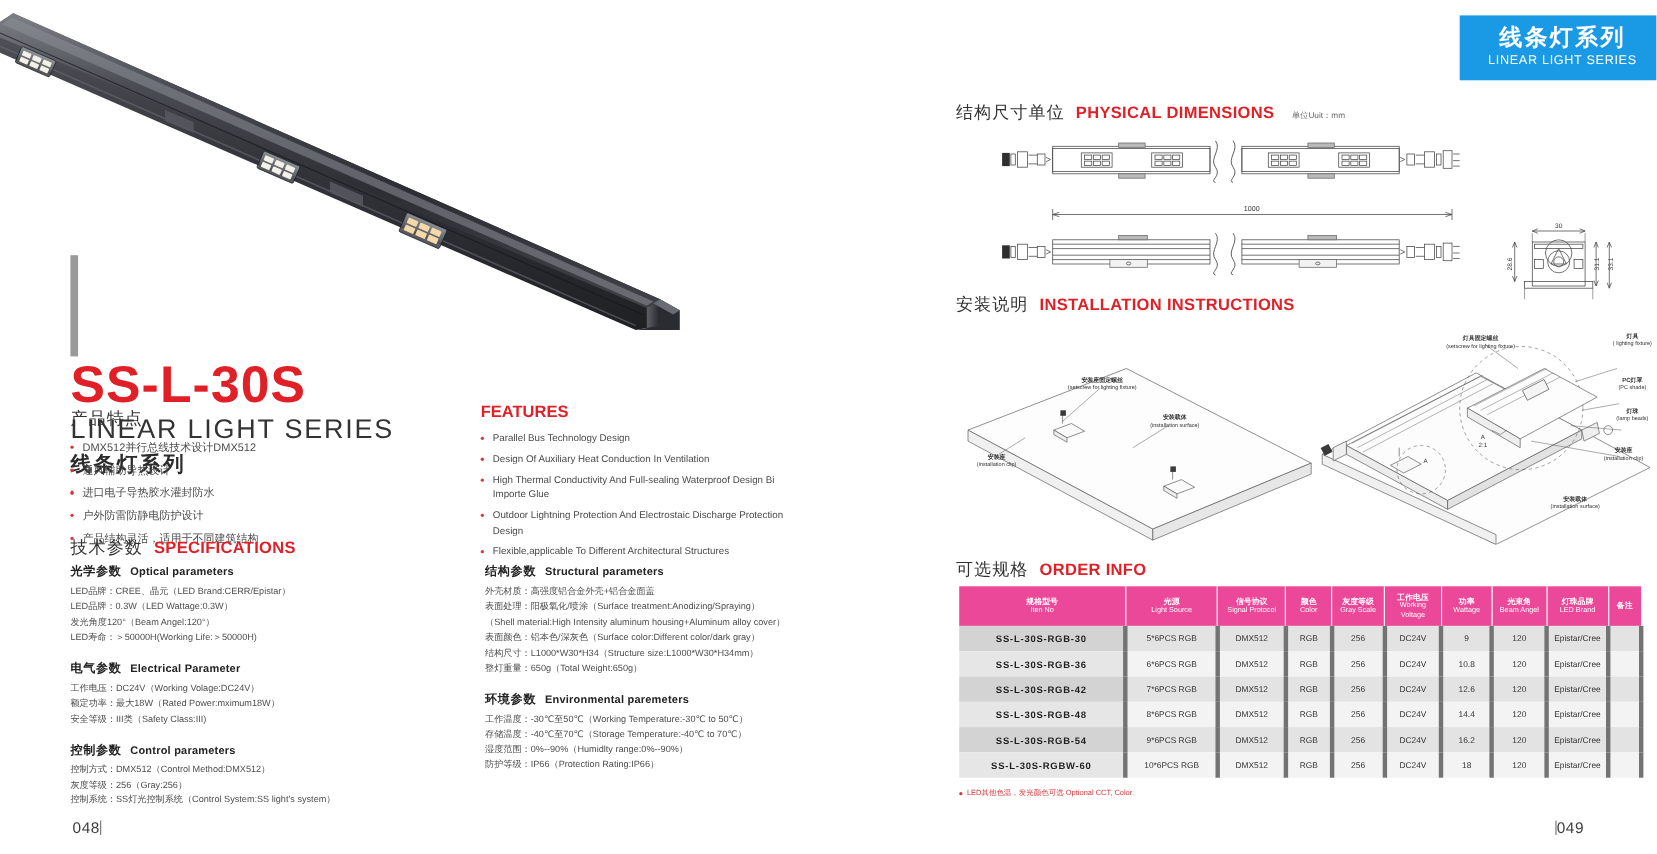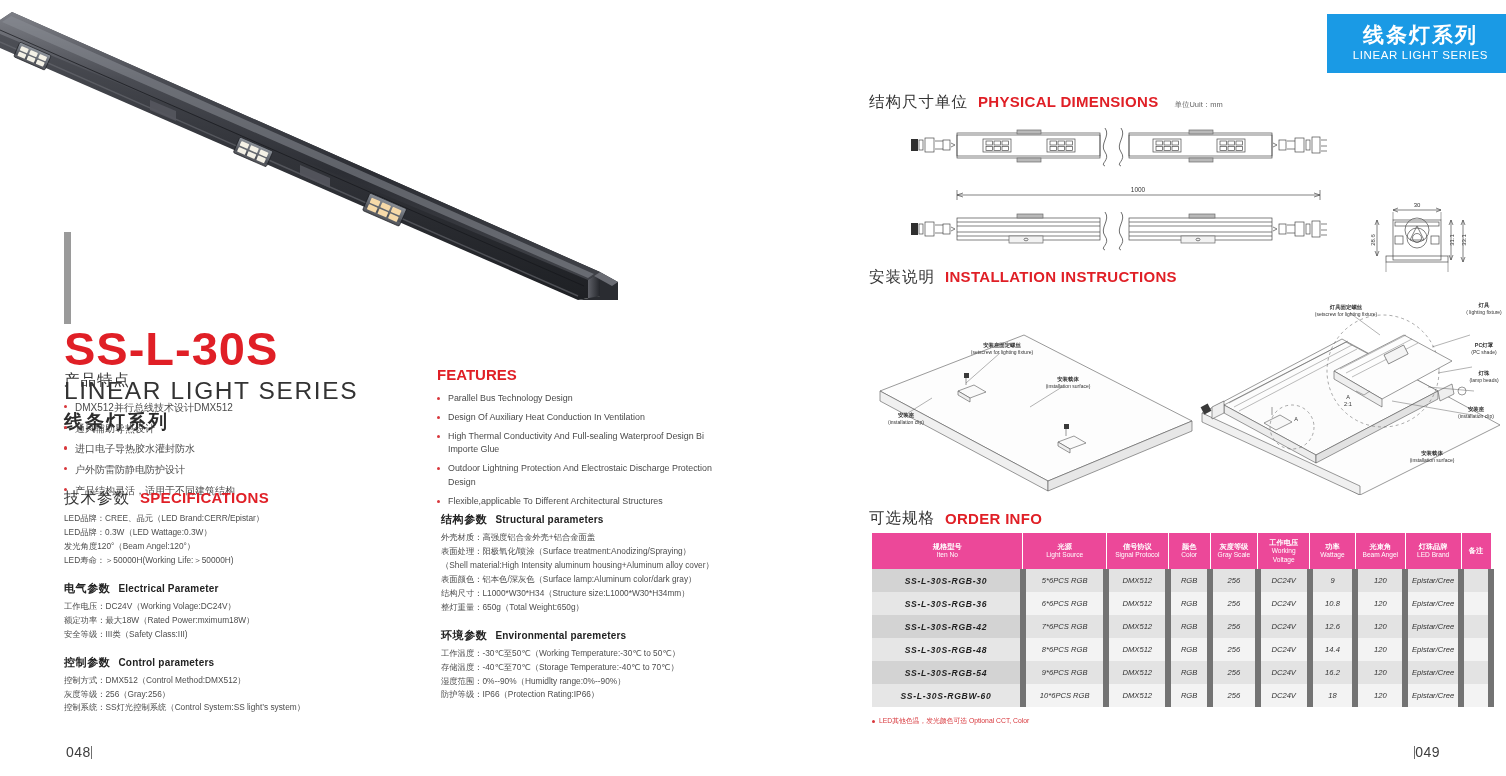--- a/index.html
+++ b/index.html
@@ -95,21 +95,21 @@
   }
   .order-table th {
     background: #ec4899; color: #fff; font-weight: bold;
     padding: 5px 2px; line-height: 1.28; border-right: 1px solid #fff;
     vertical-align: middle;
   }
   .order-table th .th-cn { font-size: 7.2px; display: block; }
   .order-table th .th-en { font-size: 6.6px; display: block; font-weight: normal; }
   .order-table td {
     padding: 6.5px 2px; text-align: center; color: #333;
-    border-right: 6px solid #737373; font-size: 7.6px; font-style: italic;
+    border-right: 4px solid #737373; font-size: 7.6px;
   }
   .order-table tbody tr:nth-child(odd) td { background: #e3e3e3; }
   .order-table tbody tr:nth-child(even) td { background: #f3f3f3; }
   .order-table td.model {
     font-weight: bold; font-size: 8.6px; letter-spacing: 0.7px; color: #1f1f1f;
     background: #d3d3d3 !important;
   }
   .order-table tbody tr:nth-child(even) td.model { background: #e6e6e6 !important; }
   .table-note {
     position: absolute; left: 872px; top: 716px;
@@ -248,20 +248,24 @@
     </ul>
   </div>
 
   <div class="spec-head h-cn-en">
     <span class="h-cn">技术参数</span>
     <span class="h-en">SPECIFICATIONS</span>
   </div>
 
   <div class="spec-col-a">
     <div class="spec-group">
+      <div class="spec-group-title">
+        <span class="sg-cn">光学参数</span>
+        <span class="sg-en">Optical parameters</span>
+      </div>
       <div class="spec-line">LED品牌：CREE、晶元（LED Brand:CERR/Epistar）</div>
       <div class="spec-line">LED品牌：0.3W（LED Wattage:0.3W）</div>
       <div class="spec-line">发光角度120°（Beam Angel:120°）</div>
       <div class="spec-line">LED寿命：＞50000H(Working Life:＞50000H)</div>
     </div>
     <div class="spec-group">
       <div class="spec-group-title">
         <span class="sg-cn">电气参数</span>
         <span class="sg-en">Electrical Parameter</span>
       </div>
@@ -282,21 +286,21 @@
 
   <div class="spec-col-b">
     <div class="spec-group">
       <div class="spec-group-title">
         <span class="sg-cn">结构参数</span>
         <span class="sg-en">Structural parameters</span>
       </div>
       <div class="spec-line">外壳材质：高强度铝合金外壳+铝合金面盖</div>
       <div class="spec-line">表面处理：阳极氧化/喷涂（Surface treatment:Anodizing/Spraying）</div>
       <div class="spec-line">（Shell material:High Intensity aluminum housing+Aluminum alloy cover）</div>
-      <div class="spec-line">表面颜色：铝本色/深灰色（Surface lamp:Aluminum color/dark gray）</div>
+      <div class="spec-line">表面颜色：铝本色/深灰色（Surface color:Different color/dark gray）</div>
       <div class="spec-line">结构尺寸：L1000*W30*H34（Structure size:L1000*W30*H34mm）</div>
       <div class="spec-line">整灯重量：650g（Total Weight:650g）</div>
     </div>
     <div class="spec-group">
       <div class="spec-group-title">
         <span class="sg-cn">环境参数</span>
         <span class="sg-en">Environmental paremeters</span>
       </div>
       <div class="spec-line">工作温度：-30℃至50℃（Working Temperature:-30℃ to 50℃）</div>
       <div class="spec-line">存储温度：-40℃至70℃（Storage Temperature:-40℃ to 70℃）</div>

